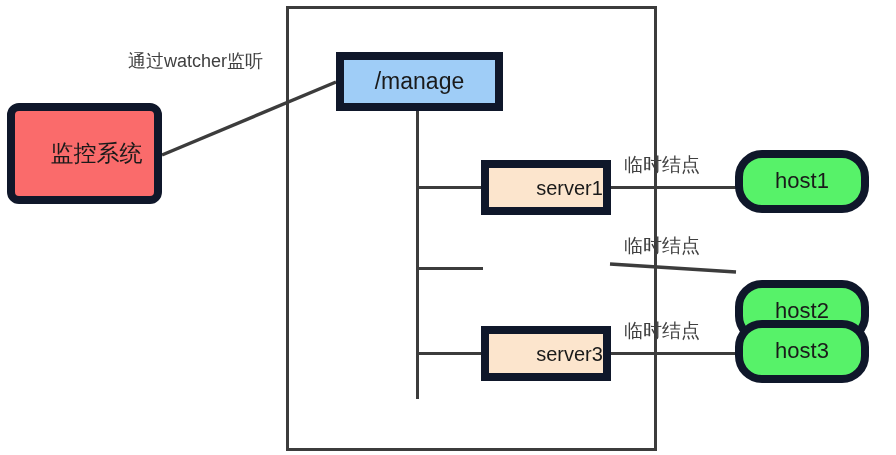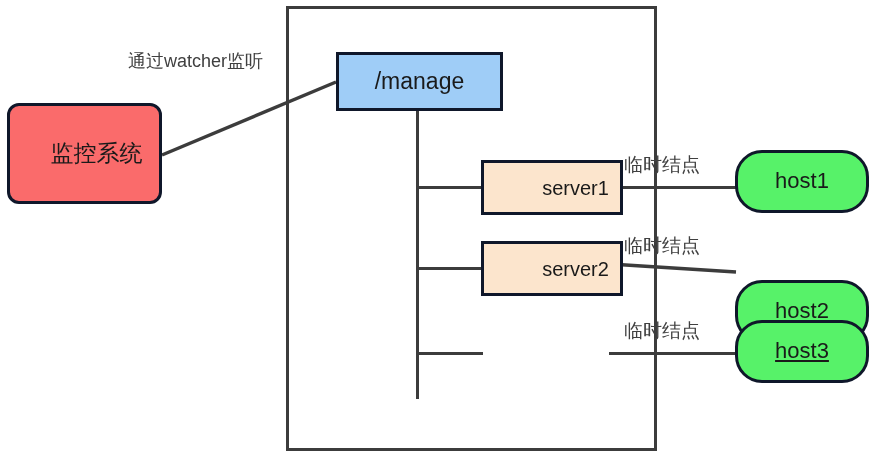--- a/index.html
+++ b/index.html
@@ -17,21 +17,21 @@
     background: #ffffff;
     overflow: hidden;
   }
   
   .node {
     position: absolute;
     box-sizing: border-box;
     display: flex;
     align-items: center;
     justify-content: center;
-    border: 3px solid #0f172a;
+    border: 8px solid #0f172a;
     color: #1a1a1a;
     text-align: center;
     line-height: 1.1;
     white-space: nowrap;
     z-index: 3;
   }
   .node-monitor {
     left: 7px;
     top: 103px;
     width: 155px;
@@ -44,40 +44,40 @@
   .node-manage {
     left: 336px;
     top: 52px;
     width: 167px;
     height: 59px;
     background: #9fcdf7;
     font-size: 23px;
   }
   .node-server {
     left: 481px;
-    width: 142px;
+    width: 130px;
     height: 55px;
     background: #fce5cd;
     font-size: 20px;
     padding-left: 47px;
   }
   .server-1 { top: 160px; }
   .server-2 { top: 241px; }
   .server-3 { top: 326px; }
   .node-host {
     left: 735px;
     width: 134px;
     height: 63px;
     background: #57f269;
     font-size: 22px;
     border-radius: 27px;
   }
   .host-1 { top: 150px; }
   .host-2 { top: 237px; margin-top: 43px; }
-  .host-3 { top: 320px; text-decoration: underline; }
+  .host-3 { top: 320px; }
 
   
   .container-box {
     position: absolute;
     left: 286px;
     top: 6px;
     width: 371px;
     height: 445px;
     border: 3px solid #3c3c3c;
     background: transparent;
@@ -160,22 +160,22 @@
     <span>监控系统</span>
   </div>
 
   <div class="node node-manage">
     <span>/manage</span>
   </div>
 
   <div class="node node-server server-1">
     <span>server1</span>
   </div>
-  <div class="node node-server server-2">
-    <span>server2</span>
+  <div class="node node-server server-3">
+    <span>server3</span>
   </div>
 
   <div class="node node-host host-1">
     <span>host1</span>
   </div>
   <div class="node node-host host-2">
     <span>host2</span>
   </div>
   <div class="node node-host host-3">
     <span>host3</span>

